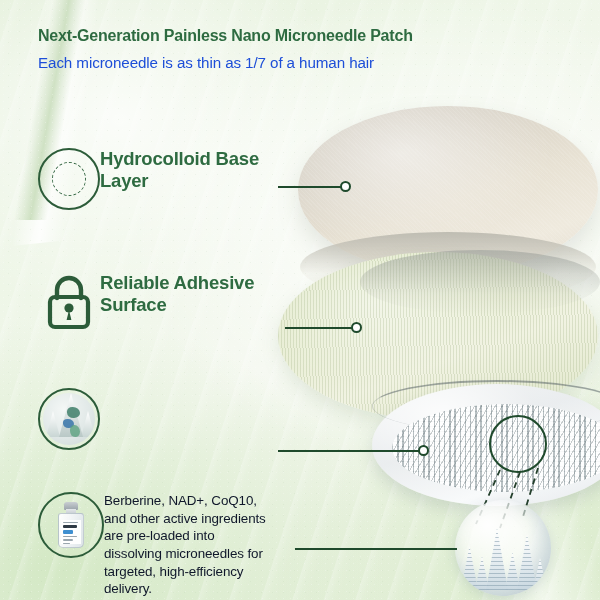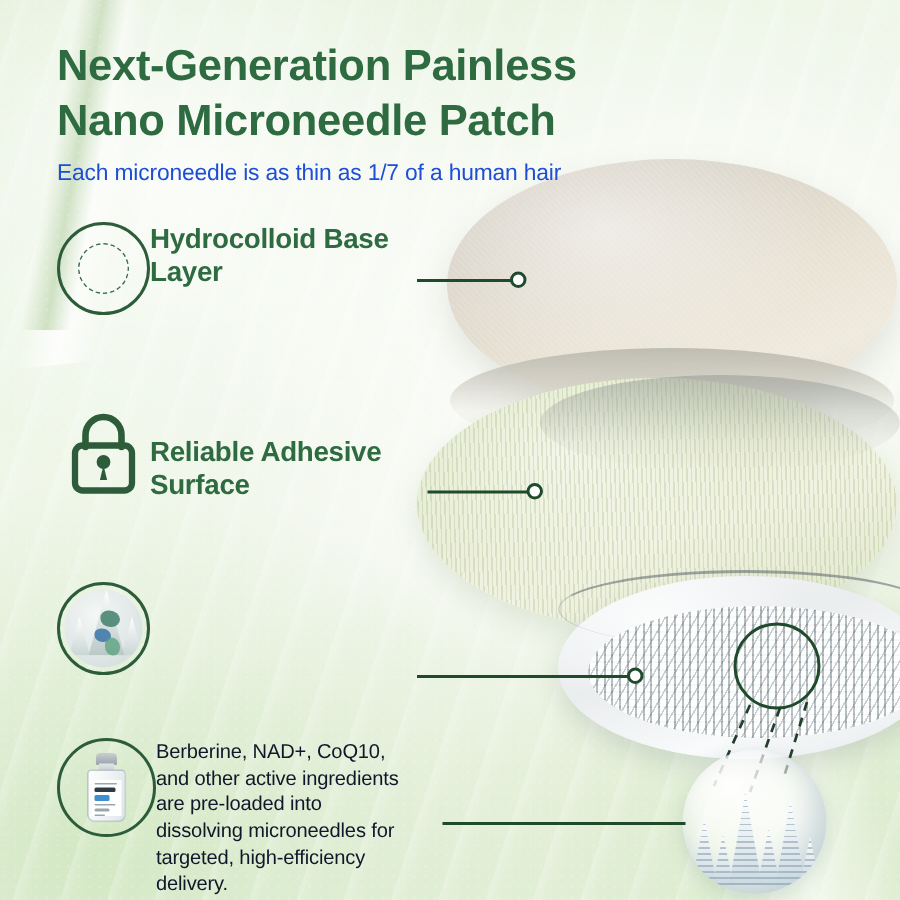--- a/index.html
+++ b/index.html
@@ -47,21 +47,21 @@
     background-image:
       radial-gradient(rgba(255,255,255,.9) .6px, transparent .7px),
       radial-gradient(rgba(150,180,140,.35) .5px, transparent .6px);
     background-size:7px 7px, 11px 11px;
     background-position:0 0, 3px 4px;
   }
 
   
   #header { position:absolute; left:38px; top:26px; width:420px; }
   .title {
-    font-size:29px; font-weight:bold; line-height:1.26;
+    font-size:16px; font-weight:bold; line-height:1.26;
     color:#2e6b41; letter-spacing:-.2px;
   }
   .subtitle {
     margin-top:7px; font-size:15.2px; color:#1d4ed8; line-height:1.3;
     letter-spacing:-.1px;
   }
 
   
   #art { position:absolute; inset:0; }
 
@@ -232,21 +232,21 @@
     position:absolute; left:2px; top:6px; right:2px; bottom:3px;
     background:rgba(255,255,255,.92);
     padding:2px 2px 0 2px;
   }
   .vl-line{ height:1.2px; background:#9aa6ae; margin-bottom:2px; border-radius:1px; }
   .vl-brand{ height:2.6px; background:#2f3a44; margin:1px 0 2px; border-radius:1px; width:86%; }
   .vl-blue{ height:4.5px; background:#3f8fd0; margin-bottom:2px; border-radius:1px; width:62%; }
 
   
   #f1 { left:38px; top:148px; }
-  #f2 { left:38px; top:272px;align-items:flex-end; }
+  #f2 { left:38px; top:272px; }
   #f3 { left:38px; top:388px; }
   #f4 { left:38px; top:492px; }
 </style>
 </head>
 <body>
 
 <div id="bg">
   <div class="bg-base"></div>
   <div class="bg-streaks"></div>
   <div class="bg-fold-a"></div>

